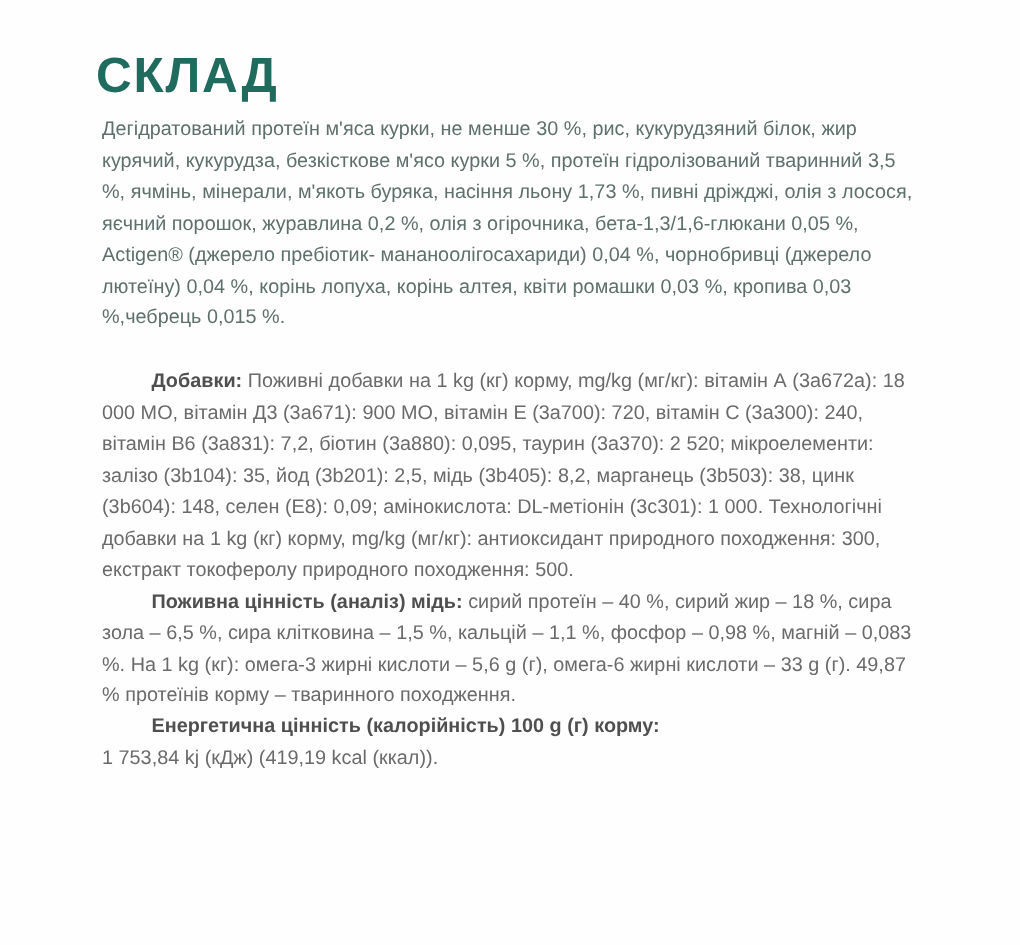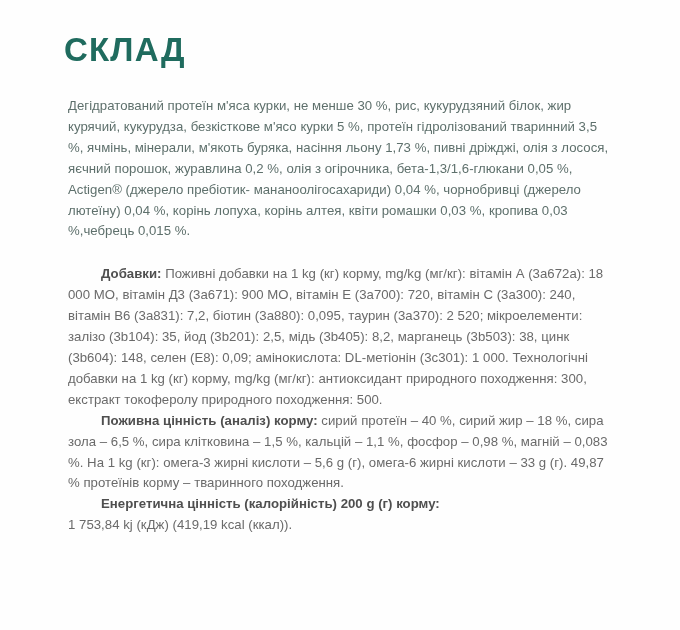--- a/index.html
+++ b/index.html
@@ -28,21 +28,21 @@
     font-size: 33px;
     font-weight: bold;
     letter-spacing: 1.2px;
     color: #1f6b5e;
     line-height: 1.2;
     margin: 0;
   }
   .content {
     position: absolute;
     left: 68px;
-    top: 96px;
+    top: 76px;
     width: 548px;
   }
   .para {
     font-size: 13.2px;
     line-height: 20.9px;
     color: #5c6b68;
     margin: 0;
     text-align: left;
     letter-spacing: 0.02px;
   }
@@ -73,18 +73,18 @@
 <div class="page">
 
   <h1 class="page-title">СКЛАД</h1>
 
   <div class="content">
 
     <p class="para composition"><span>Дегідратований протеїн м'яса курки, не менше 30 %, рис, кукурудзяний білок, жир курячий, кукурудза, безкісткове м'ясо курки 5 %, протеїн гідролізований тваринний 3,5 %, ячмінь, мінерали, м'якоть буряка, насіння льону 1,73 %, пивні дріжджі, олія з лосося, яєчний порошок, журавлина 0,2 %, олія з огірочника, бета-1,3/1,6-глюкани 0,05 %, Actigen® (джерело пребіотик- мананоолігосахариди) 0,04 %, чорнобривці (джерело лютеїну) 0,04 %, корінь лопуха, корінь алтея, квіти ромашки 0,03 %, кропива 0,03 %,чебрець 0,015 %.</span></p>
 
     <p class="para gap-additives"><span class="lead">Добавки:</span><span> Поживні добавки на 1 kg (кг) корму, mg/kg (мг/кг): вітамін А (3а672а): 18 000 МО, вітамін Д3 (3а671): 900 МО, вітамін Е (3а700): 720, вітамін С (3а300): 240, вітамін В6 (3а831): 7,2, біотин (3а880): 0,095, таурин (3а370): 2 520; мікроелементи: залізо (3b104): 35, йод (3b201): 2,5, мідь (3b405): 8,2, марганець (3b503): 38, цинк (3b604): 148, селен (Е8): 0,09; амінокислота: DL-метіонін (3с301): 1 000. Технологічні добавки на 1 kg (кг) корму, mg/kg (мг/кг): антиоксидант природного походження: 300, екстракт токоферолу природного походження: 500.</span></p>
 
-    <p class="para gap-nutrition"><span class="lead">Поживна цінність (аналіз) корму:</span><span> сирий протеїн – 40 %, сирий жир – 18 %, сира зола – 6,5 %, сира клітковина – 1,5 %, кальцій – 1,1 %, фосфор – 0,98 %, магній – 0,083 %. На 1 kg (кг): омега-3 жирні кислоти – 5,6 g (г), омега-6 жирні кислоти – 33 g (г). 49,87 % протеїнів корму – тваринного походження.</span></p>
+    <p class="para gap-nutrition"><span class="lead">Поживна цінність (аналіз) мідь:</span><span> сирий протеїн – 40 %, сирий жир – 18 %, сира зола – 6,5 %, сира клітковина – 1,5 %, кальцій – 1,1 %, фосфор – 0,98 %, магній – 0,083 %. На 1 kg (кг): омега-3 жирні кислоти – 5,6 g (г), омега-6 жирні кислоти – 33 g (г). 49,87 % протеїнів корму – тваринного походження.</span></p>
 
-    <p class="para gap-energy"><span class="lead">Енергетична цінність (калорійність) 200 g (г) корму:</span><br><span>1 753,84 kj (кДж) (419,19 kcal (ккал)).</span></p>
+    <p class="para gap-energy"><span class="lead">Енергетична цінність (калорійність) 100 g (г) корму:</span><br><span>1 753,84 kj (кДж) (419,19 kcal (ккал)).</span></p>
 
   </div>
 </div>
 
 </body></html>

